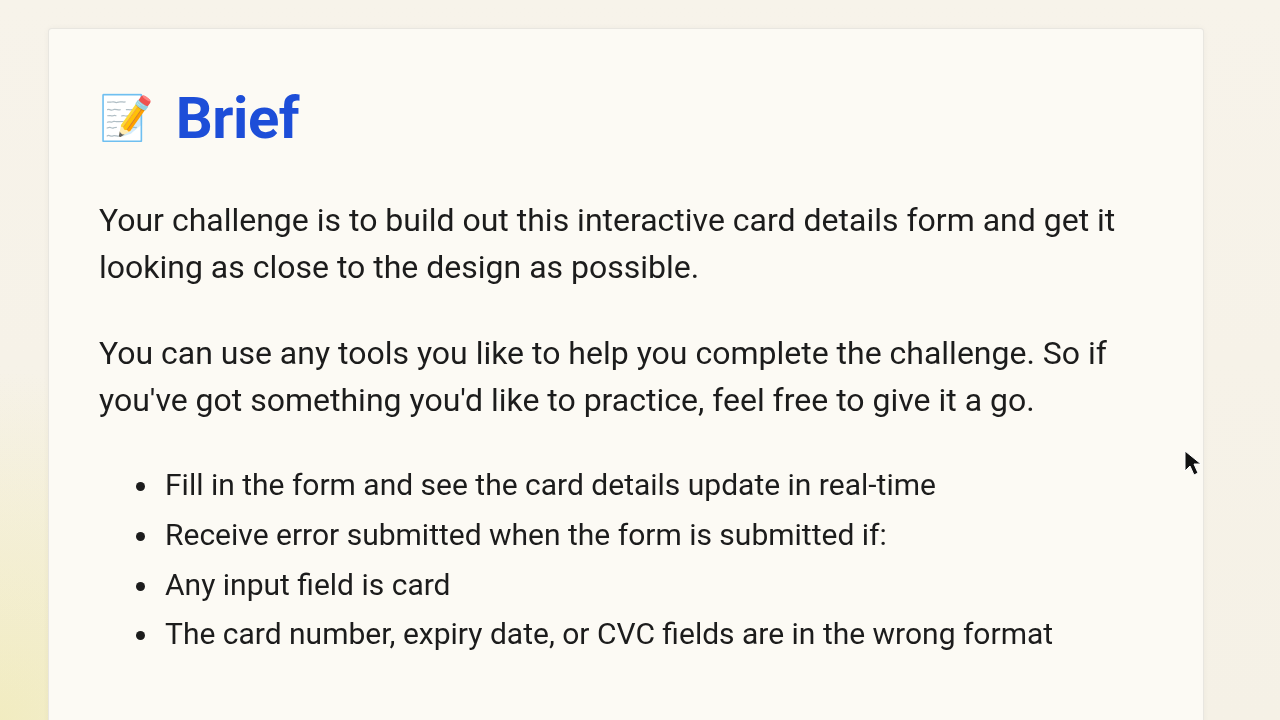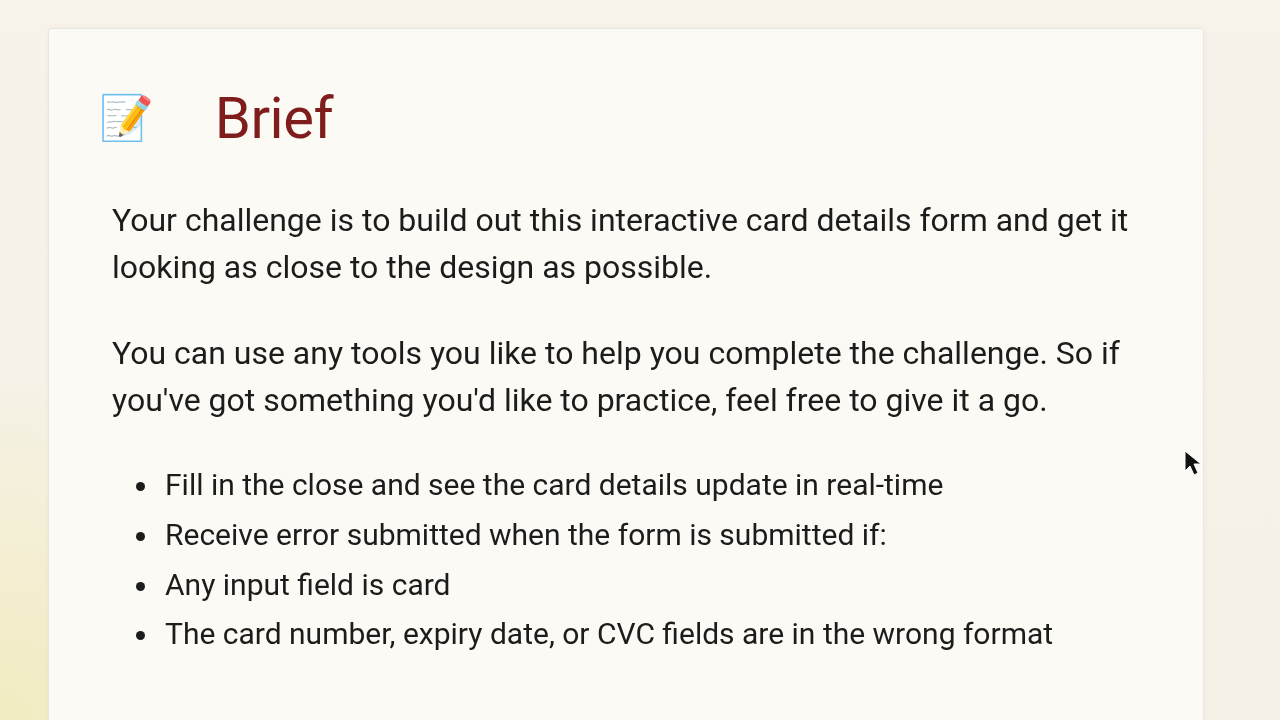--- a/index.html
+++ b/index.html
@@ -36,30 +36,29 @@
     align-items: center;
     gap: 22px;
     margin-bottom: 45px;
   }
   .title-icon {
     font-size: 44px;
     line-height: 1;
   }
   .title-text {
     font-size: 58px;
-    font-weight: 400;
-    color: #7f1d1d;
+    font-weight: 700;
+    color: #1d4ed8;
     letter-spacing: -0.5px;
-    margin-left: 39px;
   }
   .para {
     font-size: 32px;
     line-height: 1.48;
     color: #1c1c1c;
-    margin: 0 0 38px 13px;
+    margin: 0 0 38px 0;
     font-weight: 400;
     max-width: 1040px;
   }
   .para-lead {
     margin-bottom: 34px;
   }
   ul.bullets {
     margin: 0;
     padding-left: 62px;
     font-size: 30px;
@@ -90,21 +89,21 @@
       <span class="title-icon">📝</span>
       <span class="title-text">Brief</span>
     </div>
 
     <p class="para">Your challenge is to build out this interactive card details form and get it looking as close to the design as possible.</p>
 
     <p class="para">You can use any tools you like to help you complete the challenge. So if you've got something you'd like to practice, feel free to give it a go.</p>
 
 
     <ul class="bullets">
-      <li>Fill in the close and see the card details update in real-time</li>
+      <li>Fill in the form and see the card details update in real-time</li>
       <li>Receive error submitted when the form is submitted if:</li>
       <li>Any input field is card</li>
       <li>The card number, expiry date, or CVC fields are in the wrong format</li>
     </ul>
 
   </div>
 
   <div class="cursor">
     <svg width="20" height="28" viewBox="0 0 20 28">
       <path d="M1 1 L1 21 L6 16 L10 25 L14 23 L10 14 L17 14 Z" fill="#111" stroke="#fff" stroke-width="1"></path>

